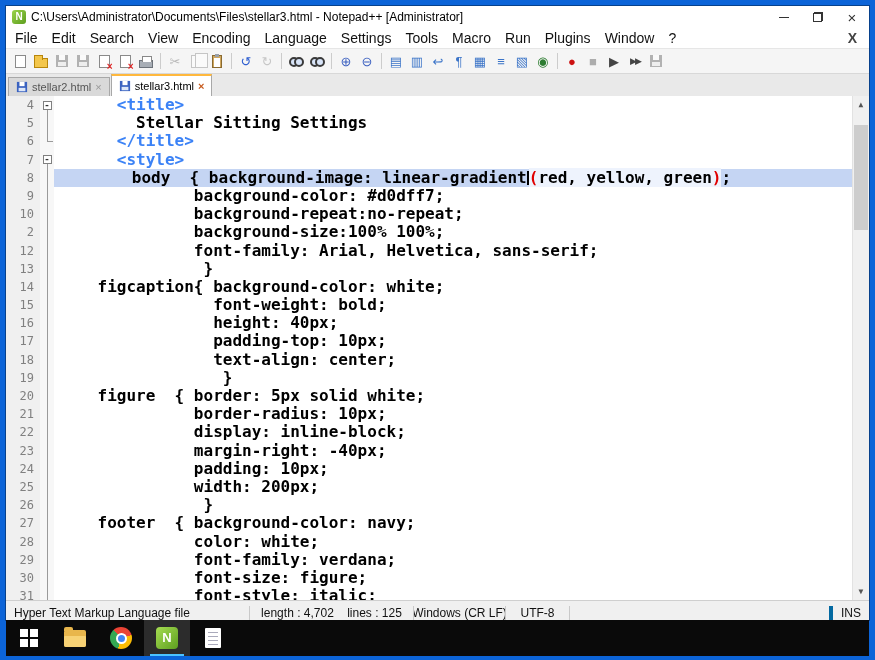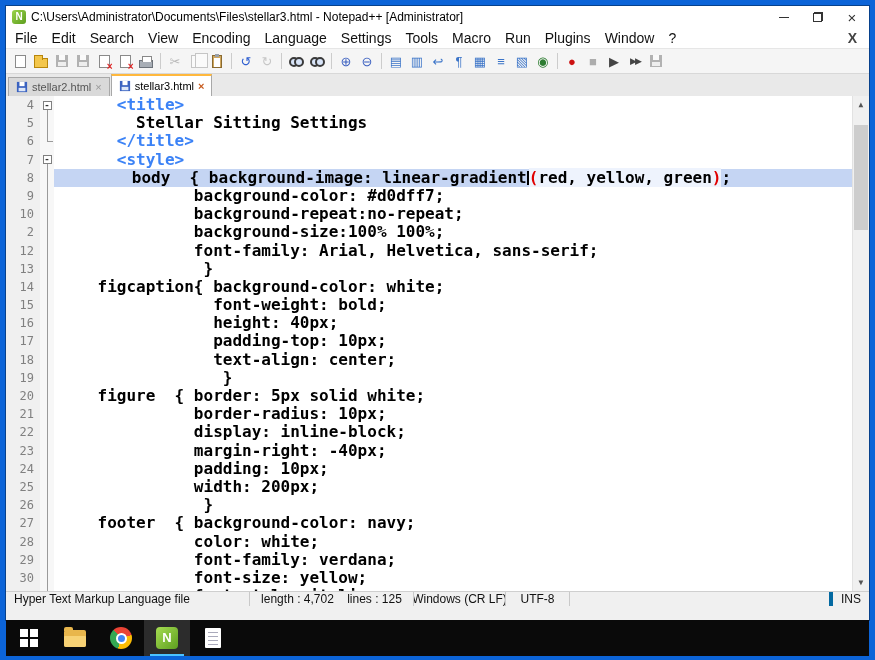--- a/index.html
+++ b/index.html
@@ -82,22 +82,22 @@
   .sg-bl { color:#e00000; background:#eef3fd; }
   .caret { display:inline-block; width:0; border-left:2px solid #000; height:14px; vertical-align:-2px; }
 
   .vscroll { position:absolute; top:0; right:0; bottom:0; width:17px; background:#f0f0f0; border-left:1px solid #e2e2e2;
     display:flex; flex-direction:column; }
   .vs-btn { height:17px; flex:none; display:flex; align-items:center; justify-content:center; font-size:8px; color:#555; }
   .vs-track { flex:1; position:relative; }
   .vs-thumb { position:absolute; left:1px; right:1px; top:12px; height:105px; background:#cdcdcd; }
 
   
-  .statusbar { height:29px; flex:none; background:#f0f0f0; border-top:1px solid #cfcfcf; display:flex;
-    font-size:12px; color:#111; align-items:flex-start; white-space:pre; }
+  .statusbar { height:20px; flex:none; background:#f0f0f0; border-top:1px solid #cfcfcf; display:flex;
+    font-size:12px; color:#111; align-items:flex-end; white-space:pre; }
   .sb-cell { border-right:1px solid #c9c9c9; display:flex; align-items:center; padding:0 8px; overflow:hidden; }
   .sb-doc { width:244px; } .sb-len { width:164px; justify-content:center; }
   .sb-cur { width:208px; justify-content:center; } .sb-eol { width:92px; justify-content:center; }
   .sb-enc { width:64px; justify-content:center; } .sb-fill { flex:1; border-right:none; }
   .sb-ins { width:40px; justify-content:center; border-left:4px solid #0369a1; border-right:none; }
 
   
   #taskbar { position:absolute; left:6px; right:6px; bottom:4px; height:36px; background:#0a0a0a;
     display:flex; align-items:stretch; }
   .task-item { width:46px; display:flex; align-items:center; justify-content:center; position:relative; }
@@ -418,21 +418,21 @@
           <div class="ed-fold">
             <span class="fm-vline"></span>
           </div>
           <div class="ed-code"><span class="sg-p">              font-family: verdana;</span></div>
         </div>
         <div class="ed-row">
           <div class="ed-num">30</div>
           <div class="ed-fold">
             <span class="fm-vline"></span>
           </div>
-          <div class="ed-code"><span class="sg-p">              font-size: yellow;</span></div>
+          <div class="ed-code"><span class="sg-p">              font-size: figure;</span></div>
         </div>
         <div class="ed-row">
           <div class="ed-num">31</div>
           <div class="ed-fold">
             <span class="fm-vline"></span>
           </div>
           <div class="ed-code"><span class="sg-p">              font-style: italic;</span></div>
         </div>
       </div>
     <div class="vscroll">

